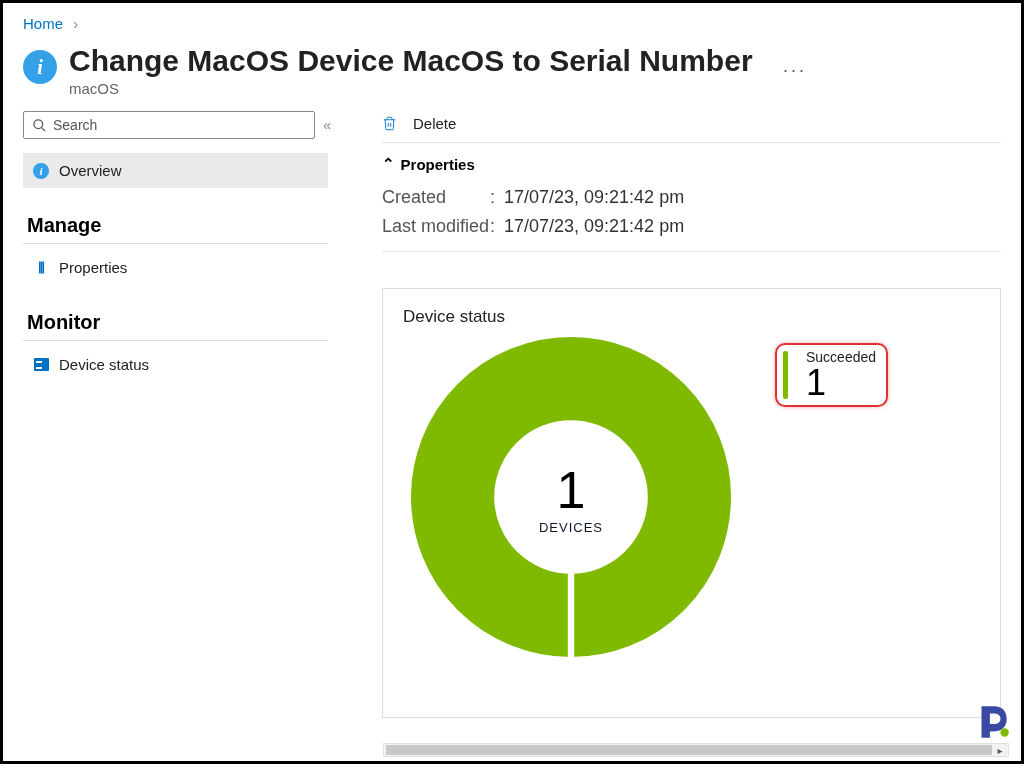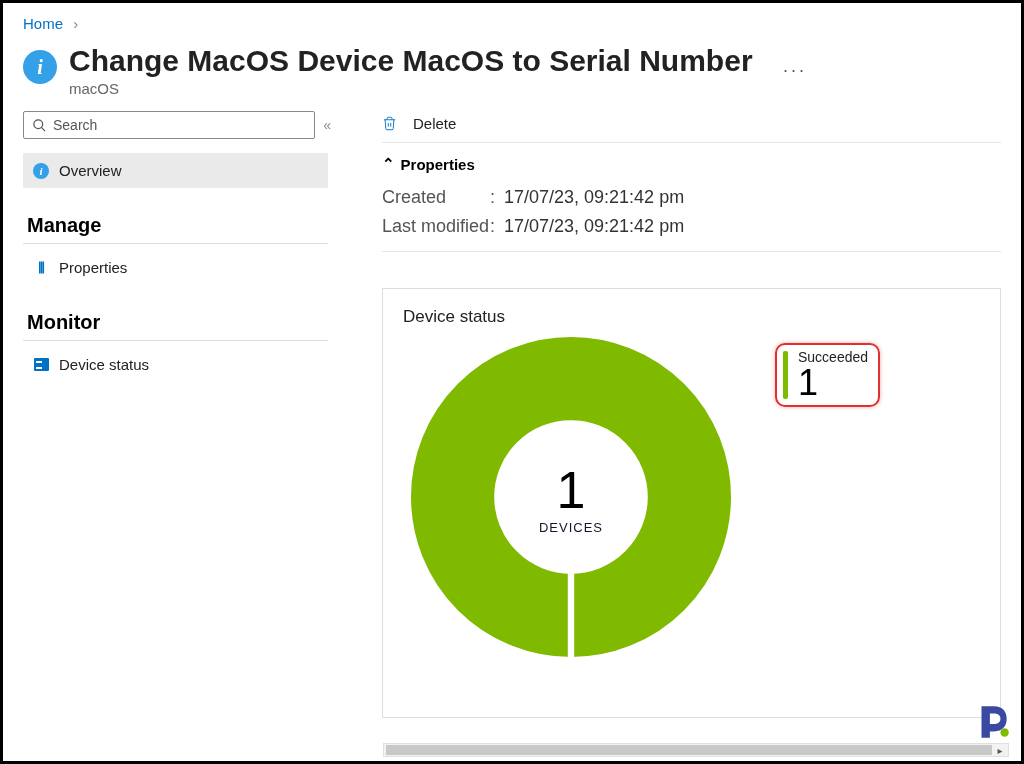--- a/index.html
+++ b/index.html
@@ -39,21 +39,21 @@
   .ess-block { border-bottom: 1px solid #e5e5e5; padding-bottom: 10px; }
   .card { border: 1px solid #ddd; margin-top: 36px; padding: 18px 20px 60px 20px; position: relative; }
   .card-title { font-size: 17px; font-weight: 400; color: #222; margin-bottom: 10px; }
   .donut-area { display: flex; align-items: flex-start; gap: 44px; margin-top: 6px; }
   .donut-wrap { position: relative; width: 320px; height: 320px; margin-left: 8px; }
   .donut-wrap svg { width: 320px; height: 320px; }
   .donut-center { position: absolute; top: 50%; left: 50%; transform: translate(-50%, -50%); text-align: center; }
   .donut-num { font-size: 52px; font-weight: 400; }
   .donut-label { font-size: 13px; letter-spacing: 1px; color: #0f172a; }
   .legend { margin-top: 6px; }
-  .legend-item { display: flex; align-items: center; gap: 10px; margin-bottom: 14px; position: relative; padding: 4px 12px 4px 0; }
+  .legend-item { display: flex; align-items: center; gap: 18px; margin-bottom: 14px; position: relative; padding: 4px 12px 4px 0; }
   .legend-bar { width: 5px; height: 48px; border-radius: 2px; }
   .bar-green { background: #7fba00; }
   .bar-orange { background: #ff8c00; }
   .legend-text .legend-label { font-size: 14px; color: #222; }
   .legend-text .legend-val { font-size: 36px; font-weight: 400; line-height: 1; }
   .highlight { border: 2px solid #e03030; border-radius: 10px; box-shadow: 0 0 4px rgba(224,48,48,0.4); padding: 4px 10px 4px 6px; }
   .hscroll { position: absolute; bottom: 4px; left: 380px; right: 12px; height: 14px; background: #f2f2f2; border: 1px solid #e0e0e0; }
   .hscroll-thumb { position: absolute; left: 2px; top: 1px; bottom: 1px; right: 16px; background: #c8c8c8; }
   .hscroll-arrow { position: absolute; right: 2px; top: 0; bottom: 0; width: 12px; display: flex; align-items: center; justify-content: center; font-size: 10px; color: #555; }
   .logo { position: absolute; right: 8px; bottom: 18px; width: 42px; height: 42px; }

